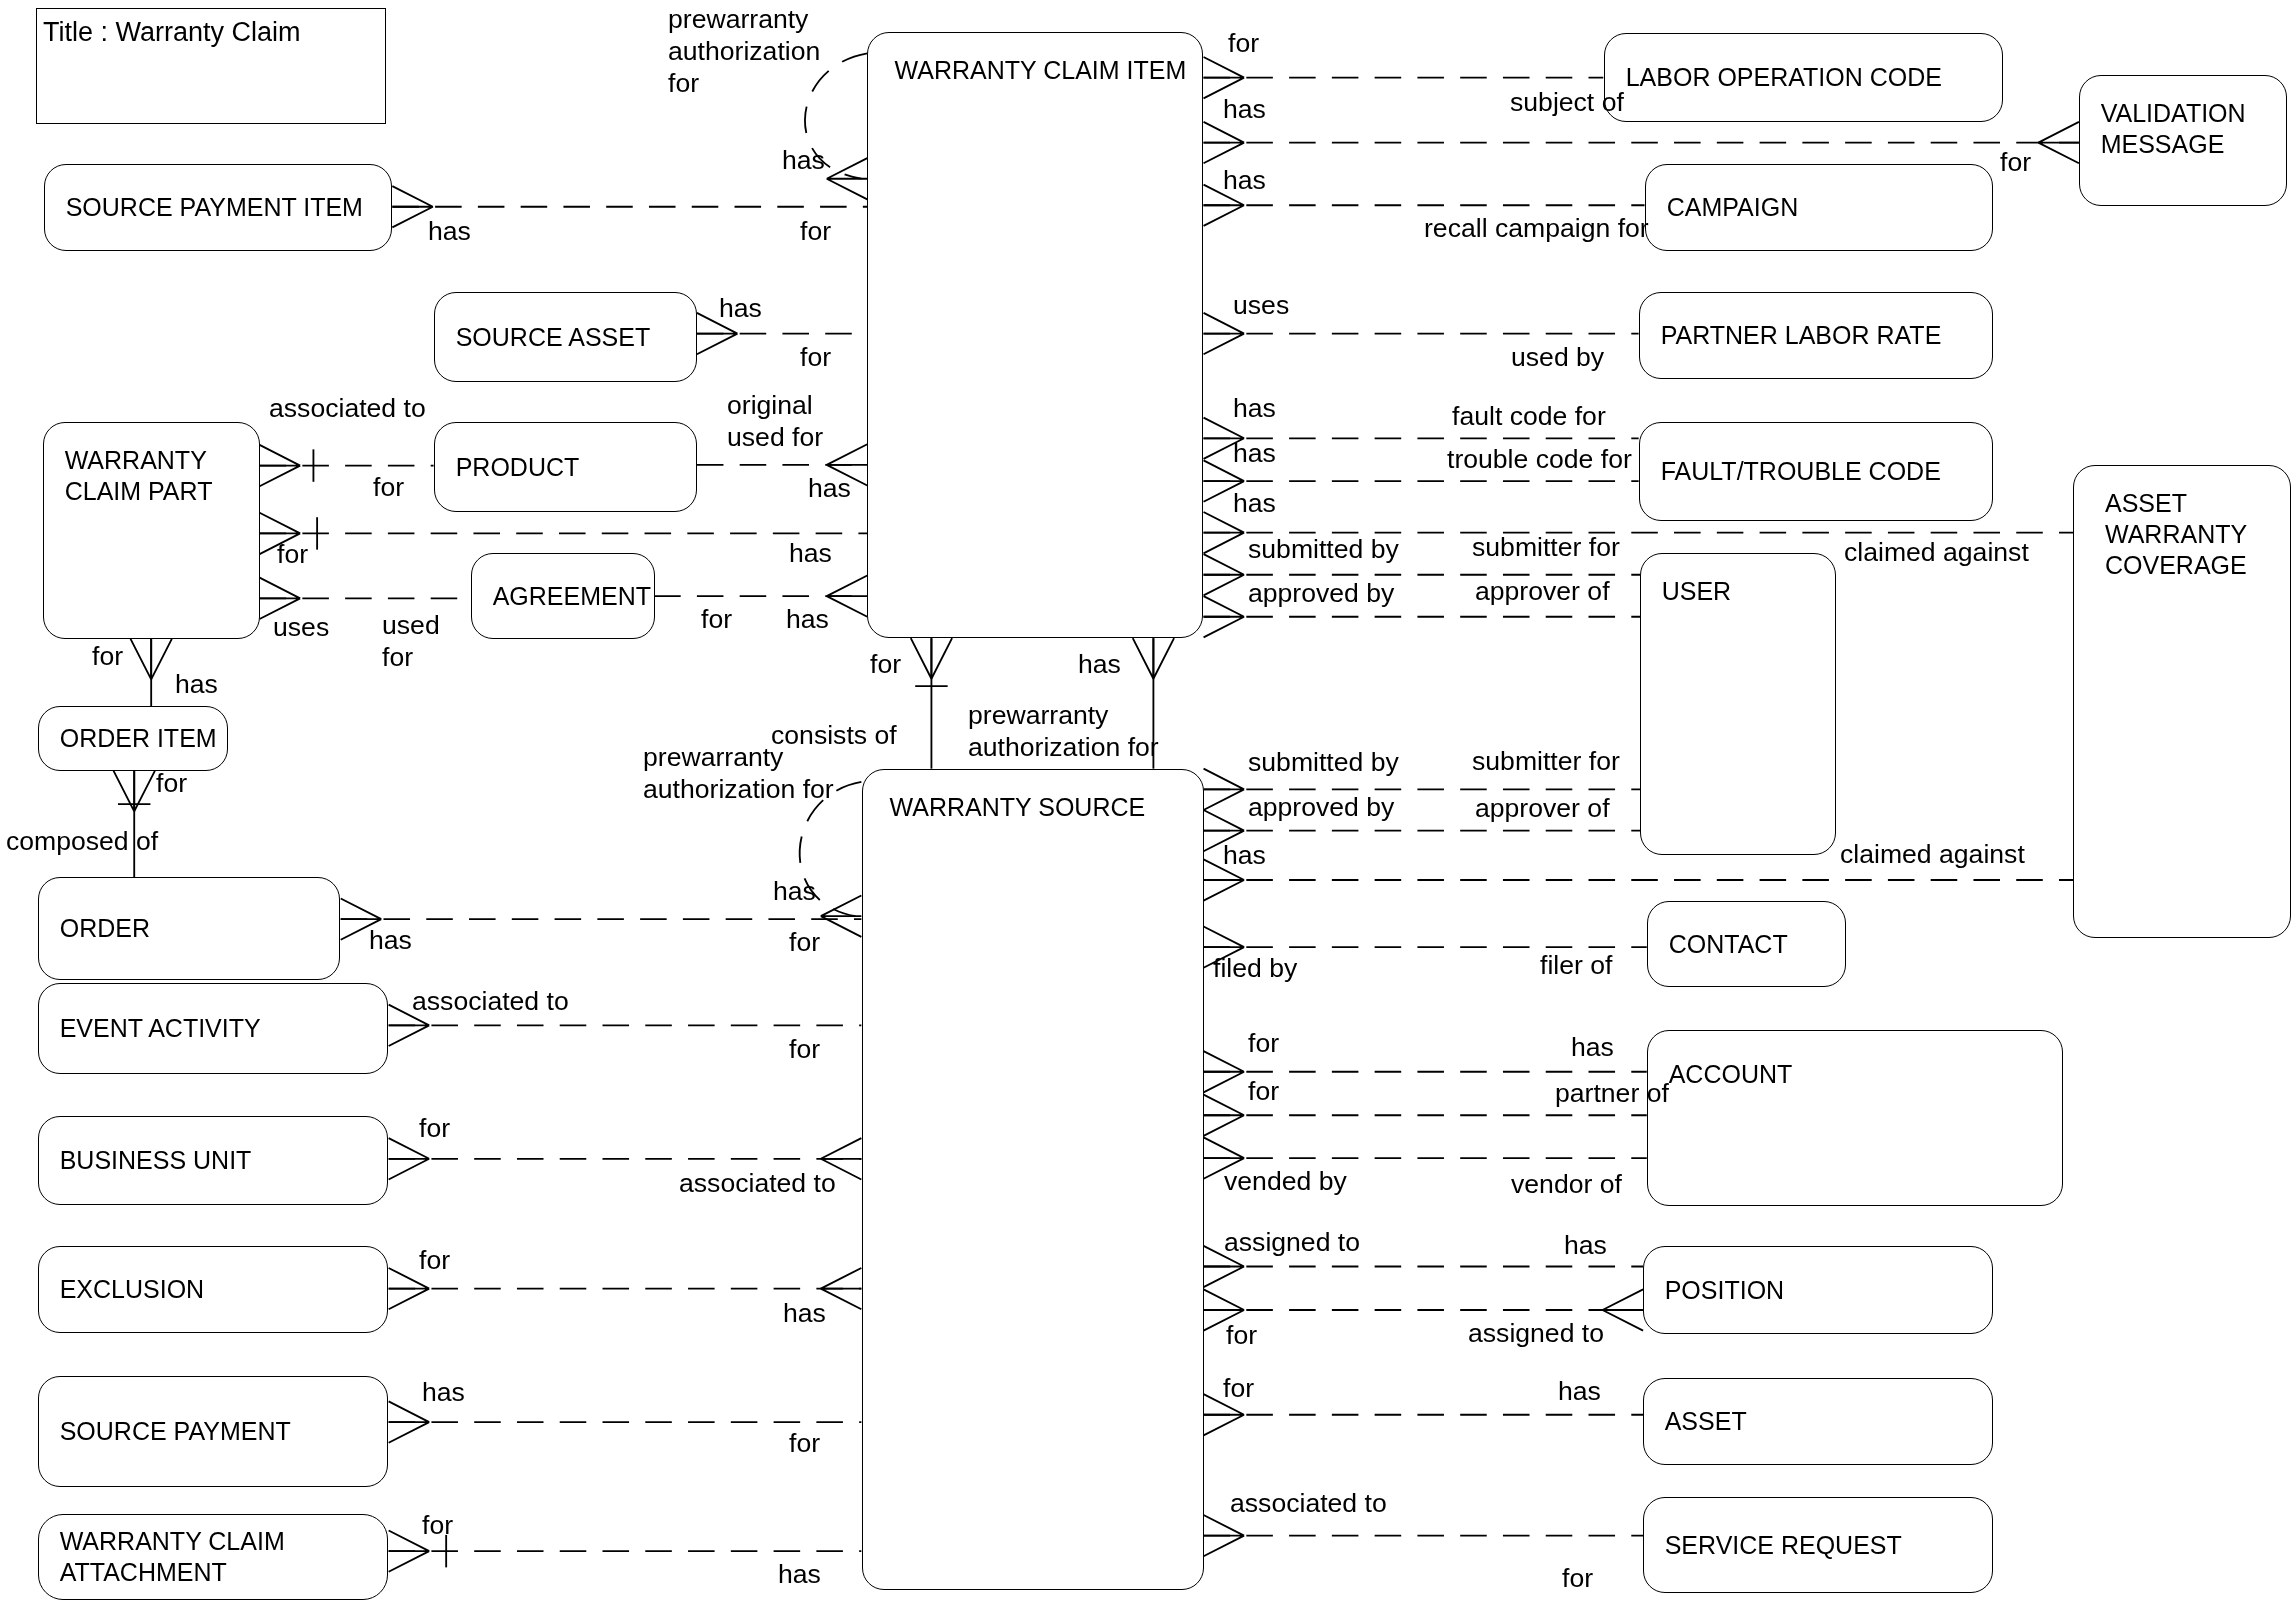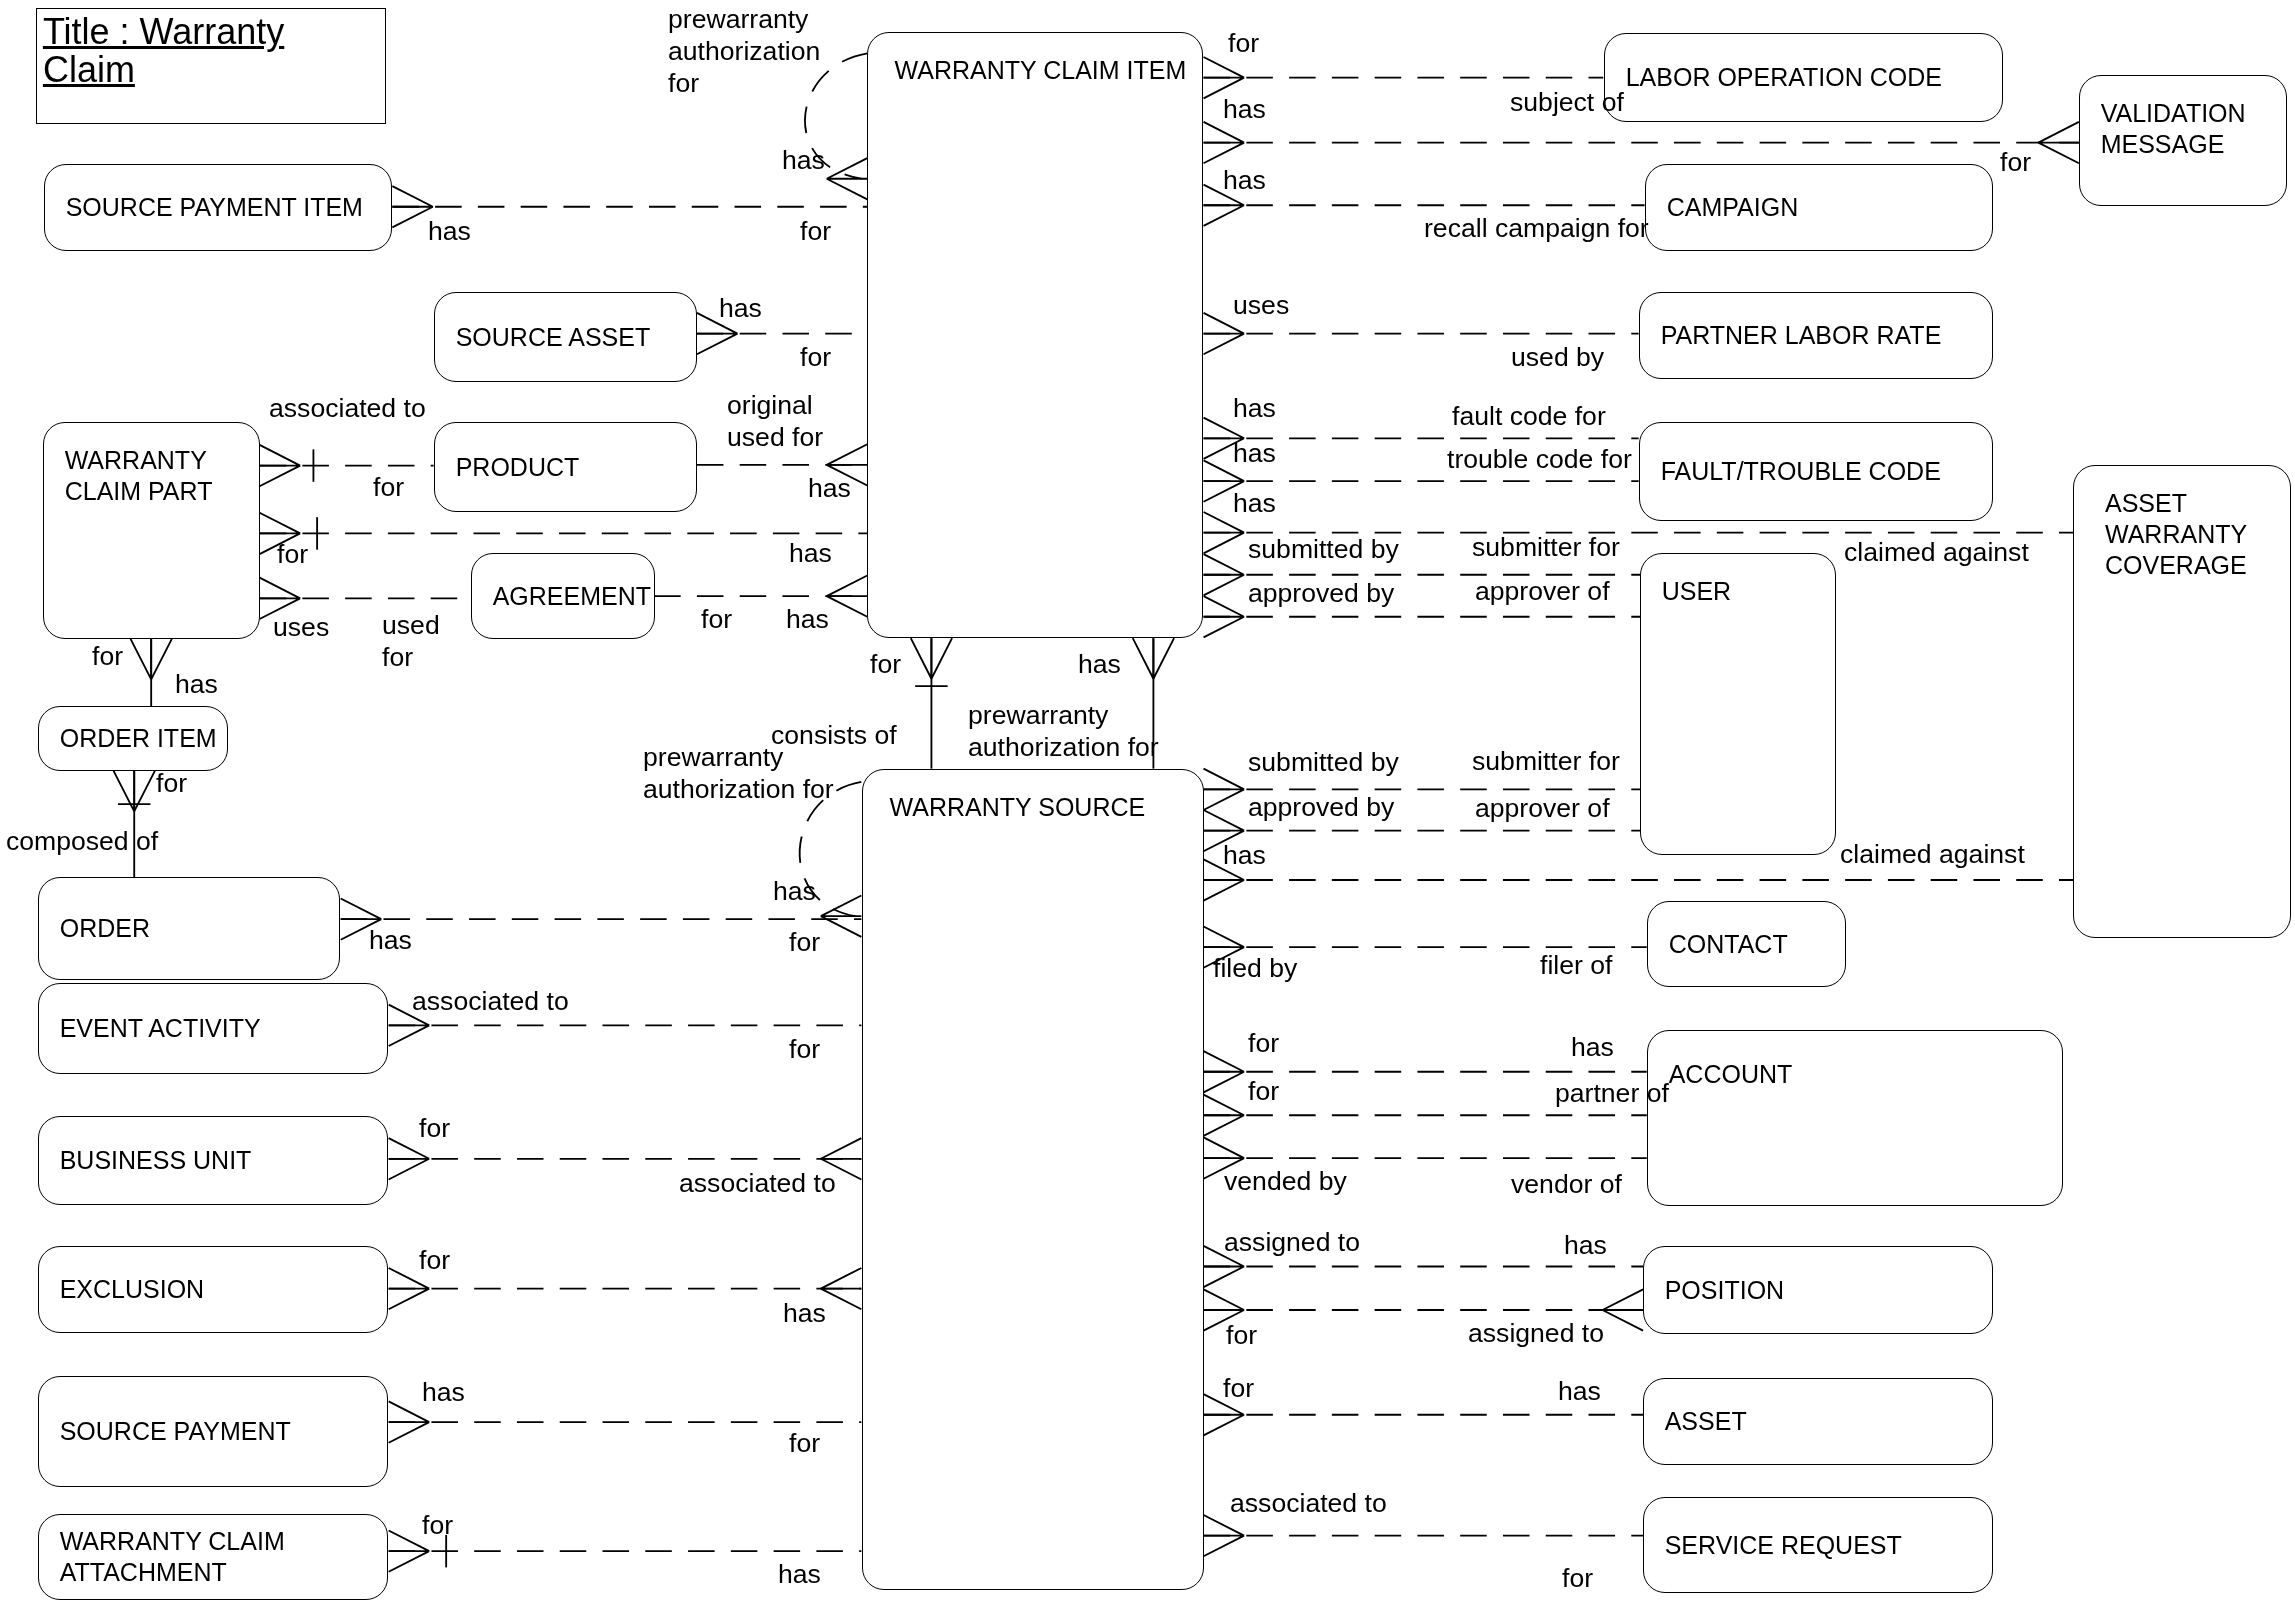--- a/index.html
+++ b/index.html
@@ -4,21 +4,21 @@
 <style>
   html,body{margin:0;padding:0;background:#fff;}
   body{width:2295px;height:1603px;position:relative;font-family:"Liberation Sans",sans-serif;color:#000;}
   #lines{position:absolute;left:0;top:0;width:2295px;height:1603px;}
   .entity{position:absolute;border:1.8px solid #000;border-radius:22px;background:#fff;
           display:flex;align-items:center;box-sizing:border-box;padding-left:20.7px;font-size:25px;}
   .entity.tall{align-items:flex-start;padding-top:22px;}
   .entity span{line-height:31px;}
   .nowrap span{white-space:nowrap;}
   .titleblock{position:absolute;left:36px;top:8px;width:350px;height:116px;border:1.8px solid #000;
-          box-sizing:border-box;padding:4.4px 0 0 5.9px;font-size:36px;line-height:38px;background:#fff;text-decoration:underline;}
+          box-sizing:border-box;padding:4.4px 0 0 5.9px;font-size:27px;line-height:38px;background:#fff;}
   .lbl{position:absolute;font-size:26.6px;line-height:32px;white-space:nowrap;}
   .lbl.wrap{white-space:normal;}
 </style>
 </head>
 <body>
 
 <svg id="lines" viewBox="0 0 3112 2173" xmlns="http://www.w3.org/2000/svg">
   <g stroke="#000" stroke-width="2.5" fill="none">
 
     <g stroke-dasharray="36 22">
@@ -153,21 +153,21 @@
   </div>
 <div class="entity nowrap" style="left:38px;top:1116px;width:350px;height:89px;">
     <span>BUSINESS UNIT</span>
   </div>
 <div class="entity nowrap" style="left:38px;top:1246px;width:350px;height:87px;">
     <span>EXCLUSION</span>
   </div>
 <div class="entity nowrap" style="left:38px;top:1376px;width:350px;height:111px;">
     <span>SOURCE PAYMENT</span>
   </div>
-<div class="entity" style="left:38px;top:1514px;width:350px;height:86px;">
+<div class="entity" style="left:38px;top:1514px;width:350px;height:86px;border-radius:25px;">
     <span>WARRANTY CLAIM ATTACHMENT</span>
   </div>
 <div class="entity nowrap" style="left:1604px;top:33px;width:399px;height:89px;">
     <span>LABOR OPERATION CODE</span>
   </div>
 <div class="entity tall" style="left:2079px;top:75px;width:208px;height:131px;">
     <span>VALIDATION MESSAGE</span>
   </div>
 <div class="entity nowrap" style="left:1645px;top:164px;width:348px;height:87px;">
     <span>CAMPAIGN</span>

